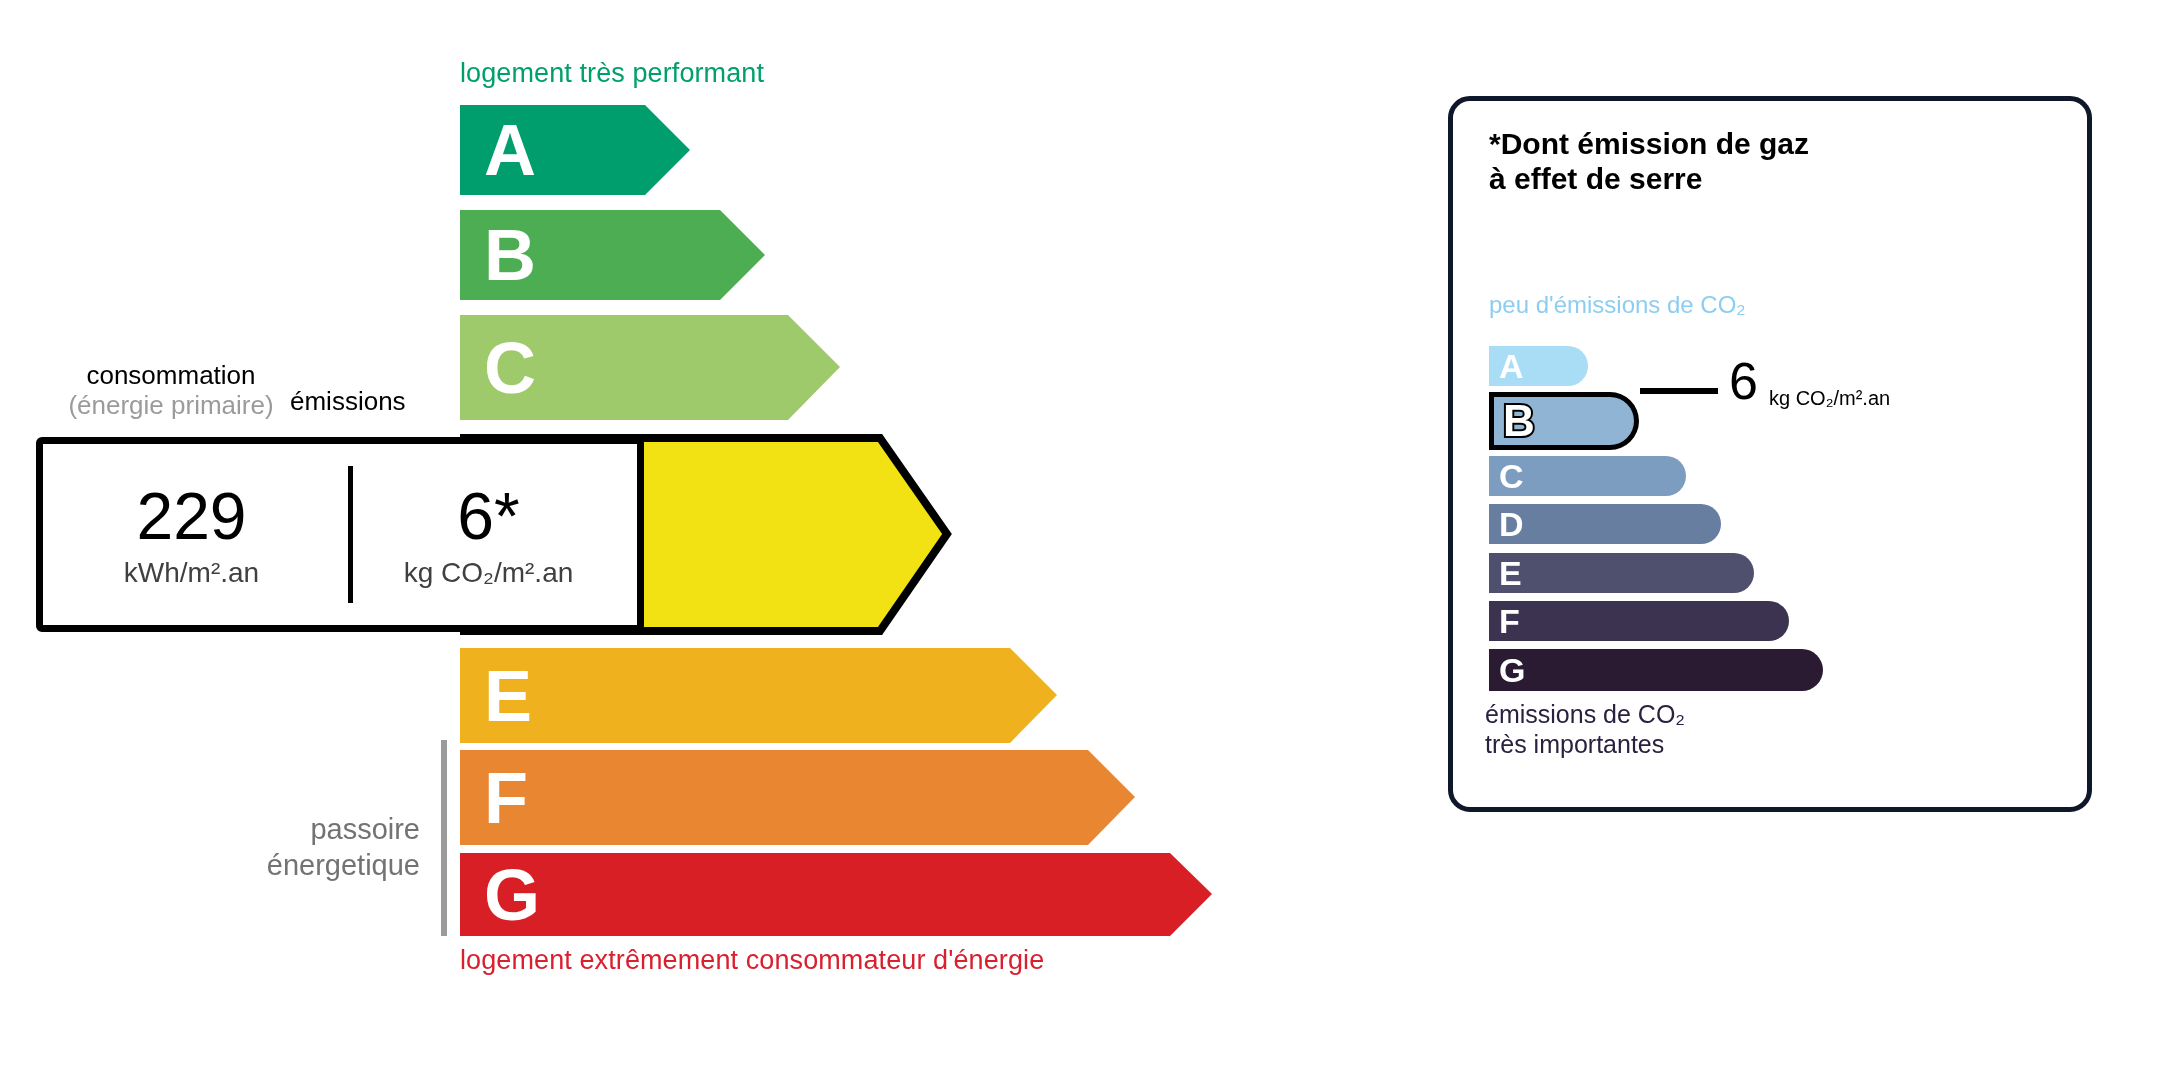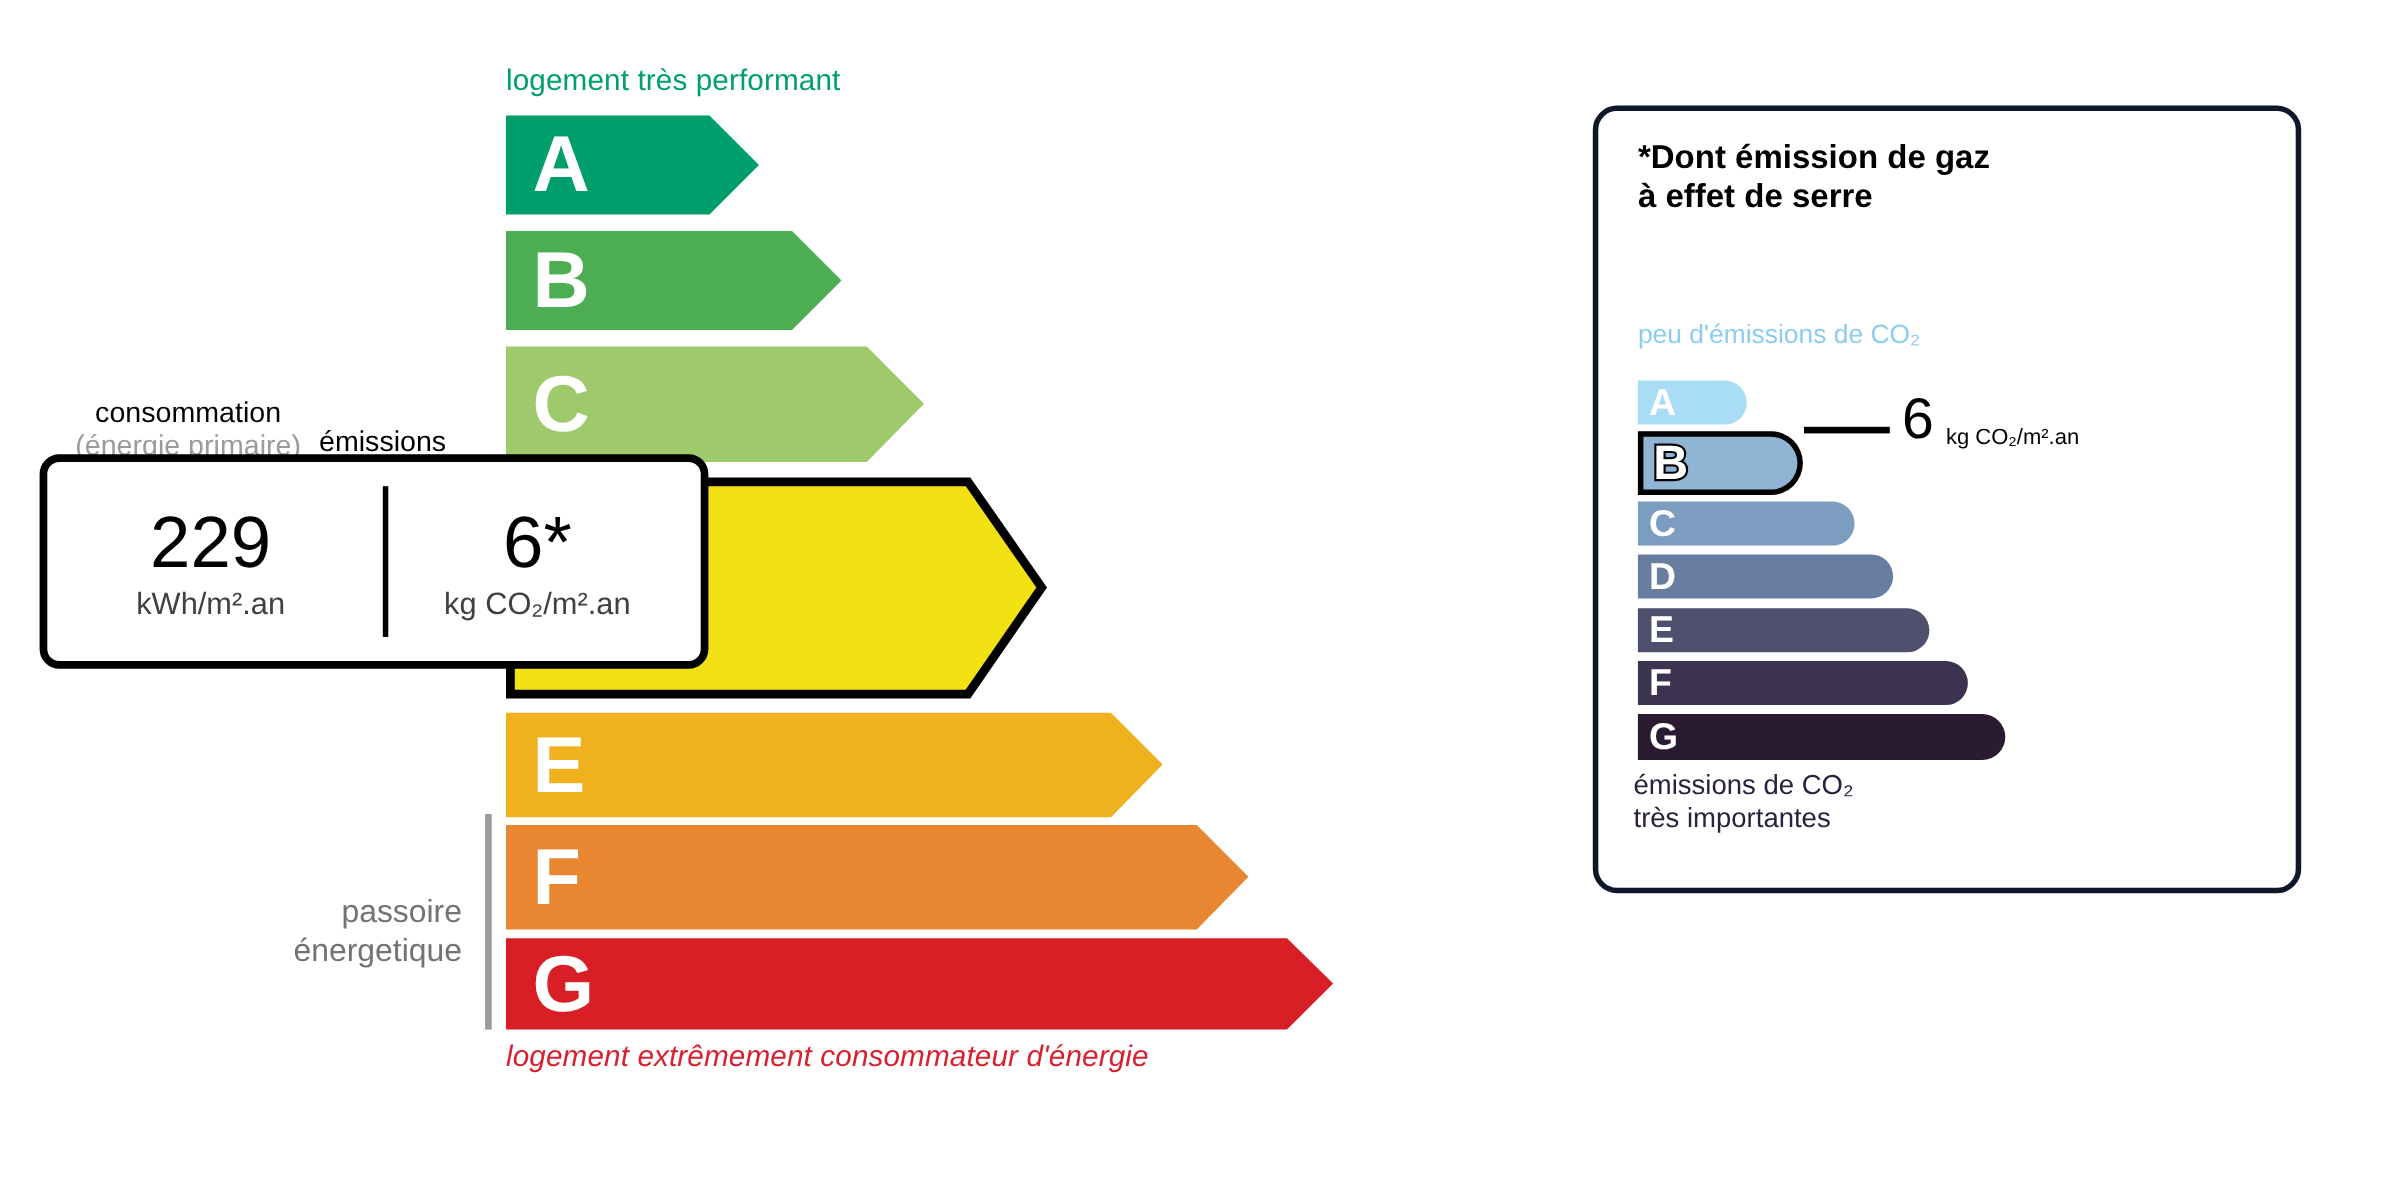--- a/index.html
+++ b/index.html
@@ -11,42 +11,42 @@
 
   
   #dpe-scale{position:absolute;left:0;top:0;width:1300px;height:939px;}
 
   .top-caption{
     position:absolute;left:460px;top:58px;
     font-size:27px;color:#00a06d;white-space:nowrap;letter-spacing:.1px;
   }
   .bottom-caption{
     position:absolute;left:460px;top:945px;
-    font-size:27px;color:#d8202f;white-space:nowrap;letter-spacing:.1px;font-style:italic;
+    font-size:27px;color:#d8202f;white-space:nowrap;letter-spacing:.1px;
   }
 
   
   .row{position:absolute;left:460px;height:inherit;}
   .arrow{position:absolute;left:0;top:0;height:100%;}
   .arrow svg{display:block;height:100%;width:100%;overflow:visible;}
   .arrow-letter{
     position:absolute;left:24px;top:50%;transform:translateY(-50%);
     font-size:72px;font-weight:bold;color:#ffffff;line-height:1;
     font-family:"Liberation Sans","DejaVu Sans",sans-serif;
   }
   .arrow-letter.outlined{
     color:#ffffff;
     -webkit-text-stroke:4px #000000;
     paint-order:stroke fill;
   }
 
   
   #current-class-box{
-    position:absolute;left:36px;top:413px;width:608px;height:195px;
-    border:7px solid #000;border-radius:18px;background:#ffffff;
+    position:absolute;left:36px;top:437px;width:608px;height:195px;
+    border:7px solid #000;border-radius:6px;background:#ffffff;
     box-sizing:border-box;z-index:6;text-align:right;
   }
   #current-class-box .divider{
     position:absolute;left:calc(50% + 8px);top:22px;bottom:22px;width:5px;background:#000;
   }
   .metric{position:absolute;top:0;height:100%;display:flex;flex-direction:column;
           align-items:center;justify-content:center;}
   .metric .value{font-size:66px;font-weight:400;color:#000;line-height:1;}
   .metric .unit{font-size:28px;color:#404040;margin-top:10px;line-height:1;}
 

